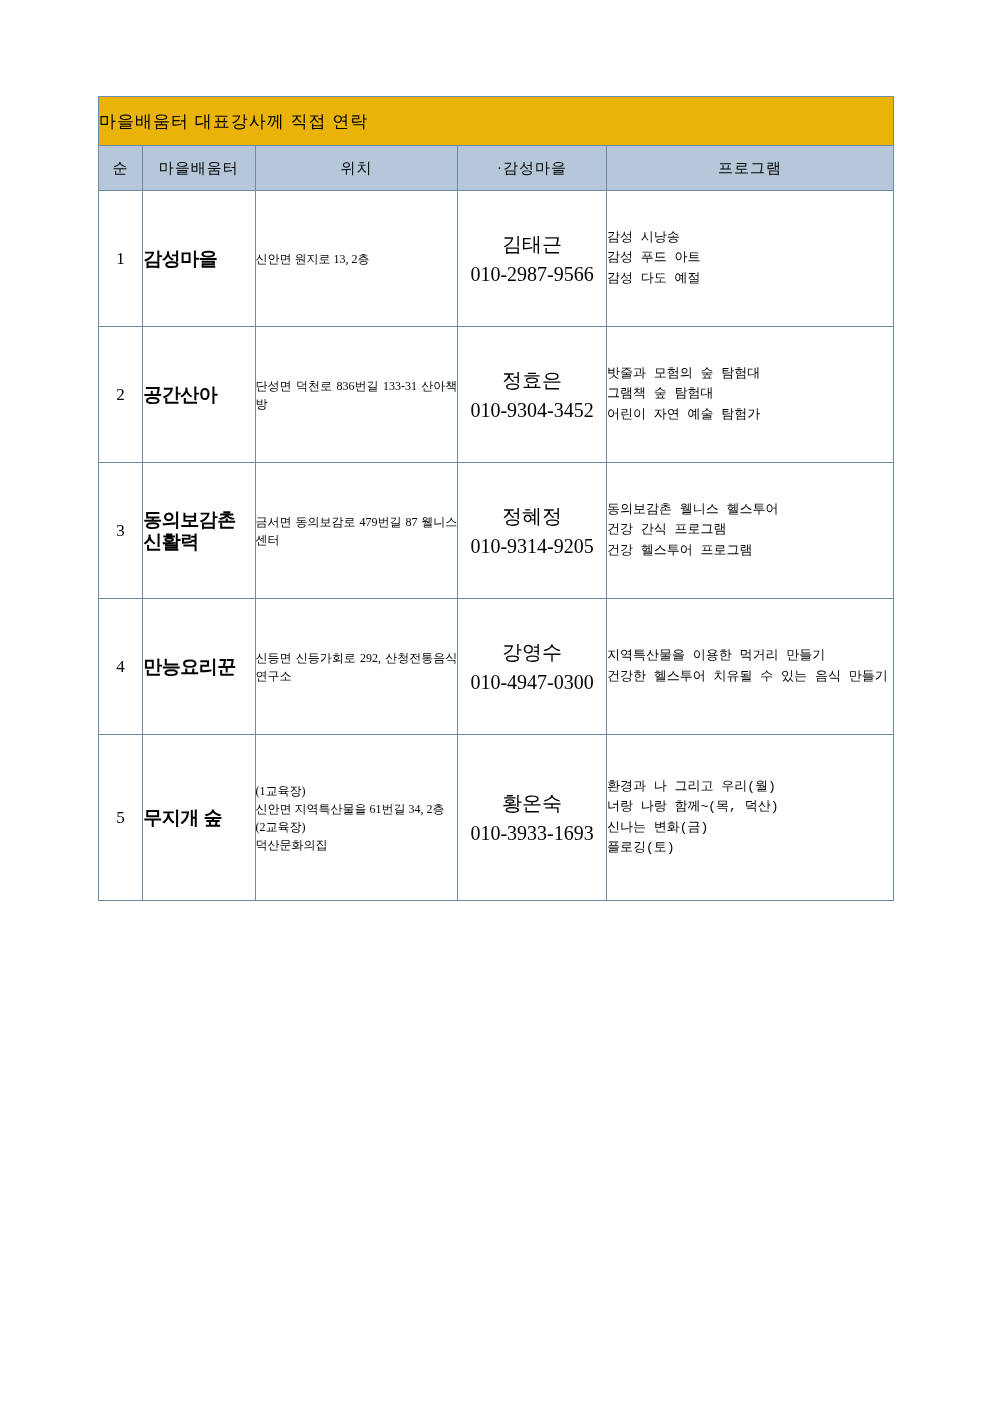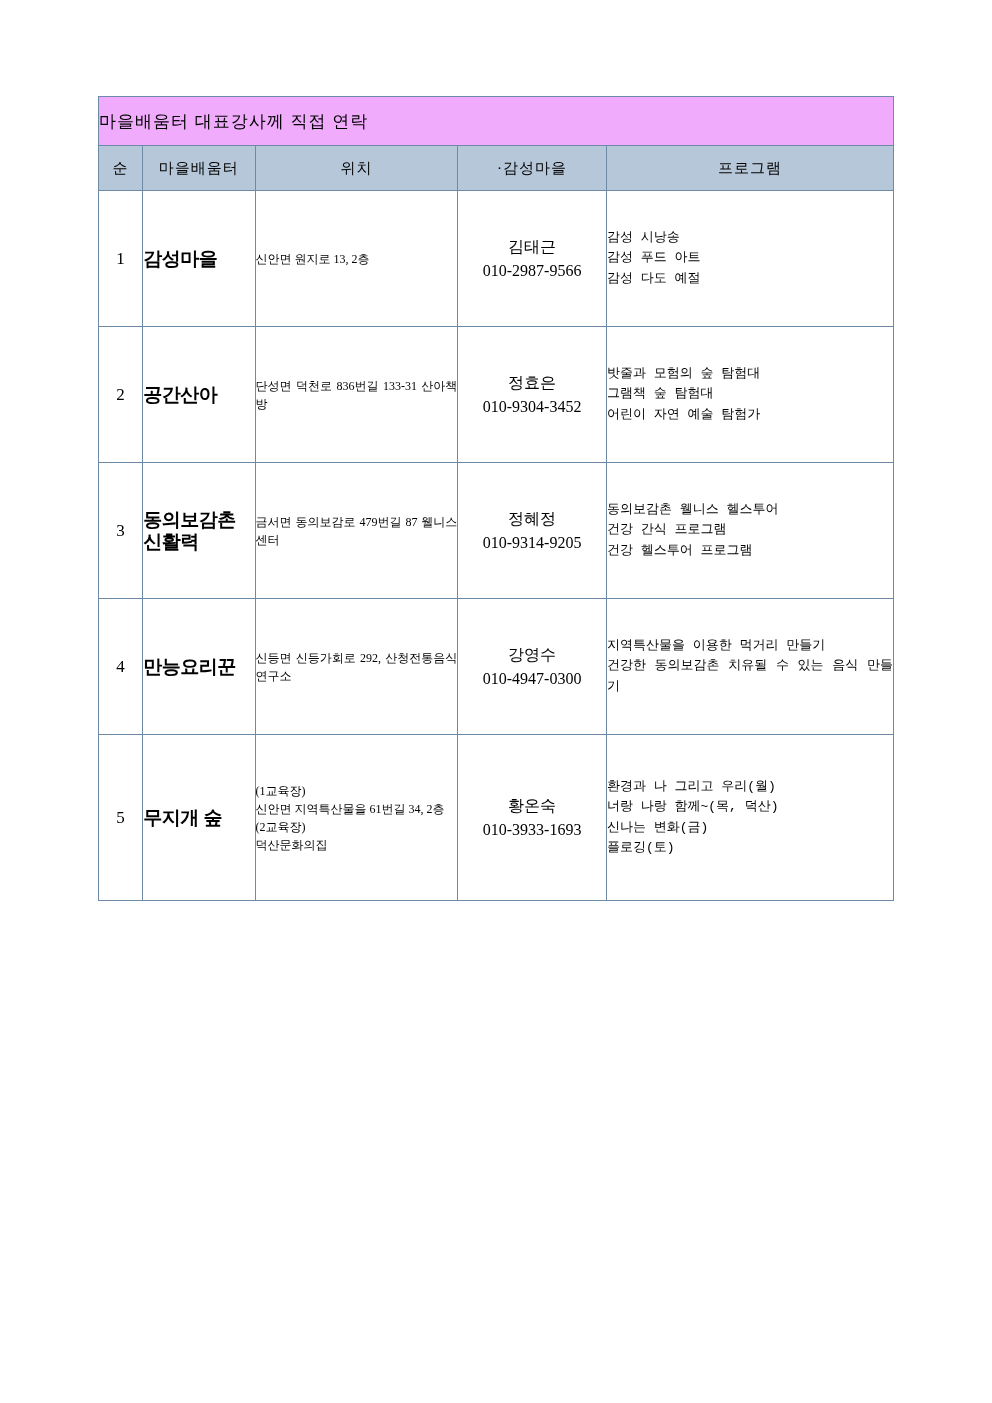--- a/index.html
+++ b/index.html
@@ -40,21 +40,21 @@
   }
   
   .title-cell {
     height: 48px;
     padding: 8px 14px;
     font-size: 17px;
     font-family: "Liberation Sans", sans-serif;
     color: #000;
     text-align: left;
     vertical-align: middle;
-    background: #f0abfc;
+    background: #eab308;
     border: 1px solid #4a6a8a;
   }
   
   thead td {
     background: #b6c7da;
     text-align: center;
     height: 44px;
     font-size: 15px;
     font-family: "Liberation Serif", serif;
     letter-spacing: 1px;
@@ -81,21 +81,21 @@
   td.c-loc {
     font-size: 12px;
     font-family: "Liberation Serif", serif;
     padding: 6px 10px;
     line-height: 1.5;
     text-align: justify;
     text-align-last: left;
   }
   td.c-tel {
     text-align: center;
-    font-size: 16px;
+    font-size: 20px;
     font-family: "Liberation Serif", serif;
     line-height: 1.5;
   }
   td.c-prog {
     font-size: 13px;
     font-family: Liberation Mono, monospace;
     padding: 6px 10px;
     line-height: 1.55;
     text-align: justify;
     text-align-last: left;
@@ -185,21 +185,21 @@
           <td class="c-no">4</td>
           <td class="c-name">만능요리꾼</td>
           <td class="c-loc">신등면    신등가회로 292,  산청전통음식연구소</td>
           <td class="c-tel">
             <div>강영수</div>
             <div>010-4947-0300</div>
           </td>
           <td class="c-prog">
             <div class="lines">
               <div>지역특산물을 이용한 먹거리 만들기</div>
-              <div>건강한 동의보감촌 치유될 수 있는 음식 만들기</div>
+              <div>건강한 헬스투어 치유될 수 있는 음식 만들기</div>
             </div>
           </td>
         </tr>
         <tr class="tall">
           <td class="c-no">5</td>
           <td class="c-name">무지개 숲</td>
           <td class="c-loc" style="white-space:pre-line;">(1교육장)
 신안면    지역특산물을 61번길 34, 2층
 (2교육장)
 덕산문화의집</td>

